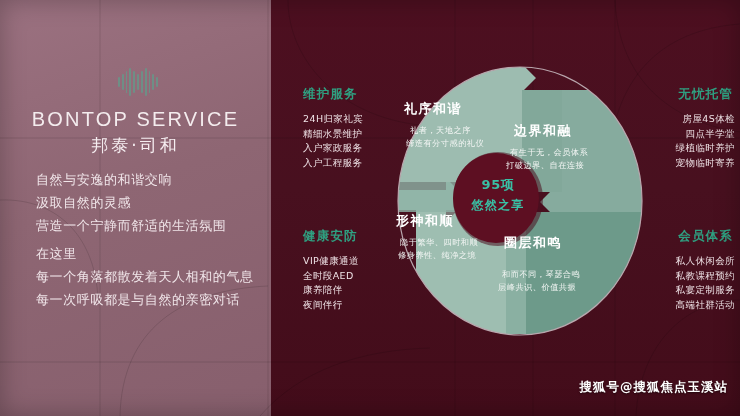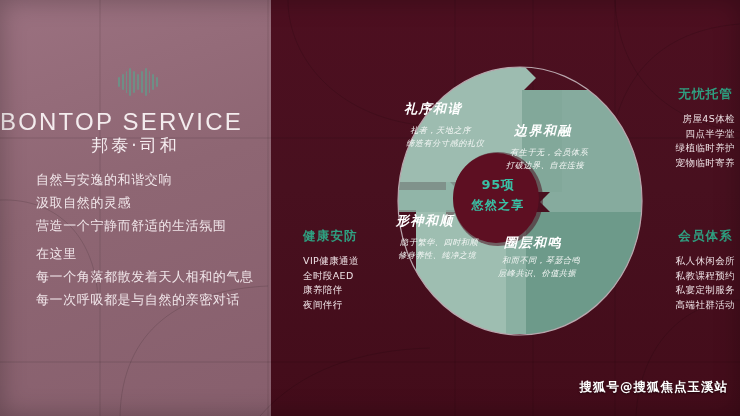--- a/index.html
+++ b/index.html
@@ -35,21 +35,22 @@
   }
   .logo-mark{
     position:absolute;left:118px;top:66px;
     width:40px;height:32px;
     display:flex;align-items:center;justify-content:center;gap:2px;
   }
   .logo-mark i{display:block;width:2px;background:#6e8f86;border-radius:1px;}
 
   .brand-en{
     position:absolute;left:0;top:108px;width:271px;
-    font-size:24px;letter-spacing:2.2px;
+    text-align:center;
+    font-size:20px;letter-spacing:2.2px;
     color:#f4ecee;font-weight:400;
     font-family:"Liberation Sans",sans-serif;
   }
   .brand-cn{
     position:absolute;left:0;top:134px;width:271px;
     text-align:center;
     font-size:17px;letter-spacing:3px;color:#f6eef1;
   }
 
   .slogan{
@@ -84,21 +85,21 @@
   #svc-member{top:228px;}
 
   
   .diagram{
     position:absolute;left:386px;top:62px;
     width:268px;height:278px;
   }
   .diagram svg{display:block;width:268px;height:278px;}
 
   .q-label{
-    position:absolute;color:#ffffff;white-space:nowrap;font-style:italic;
+    position:absolute;color:#ffffff;white-space:nowrap;
   }
   .q-title{font-size:13px;font-weight:700;letter-spacing:1.5px;}
   .q-sub{font-size:8.2px;line-height:12.5px;letter-spacing:.5px;color:#f3f6f4;}
 
   #q-top-left{left:18px;top:38px;text-align:left;}
   #q-top-right{left:128px;top:60px;text-align:left;}
   #q-bottom-left{left:10px;top:150px;text-align:left;}
   #q-bottom-right{left:118px;top:172px;text-align:left;}
 
   .center-core{
@@ -167,20 +168,27 @@
     <div class="slogan">
       <p>自然与安逸的和谐交响</p>
       <p>汲取自然的灵感</p>
       <p class="wide">营造一个宁静而舒适的生活氛围</p>
       <p class="gap">在这里</p>
       <p>每一个角落都散发着天人相和的气息</p>
       <p>每一次呼吸都是与自然的亲密对话</p>
     </div>
   </div>
 
+  <div class="svc left-col" id="svc-maintenance">
+    <div class="svc-title">维护服务</div>
+    <div class="svc-item">24H归家礼宾</div>
+    <div class="svc-item">精细水景维护</div>
+    <div class="svc-item">入户家政服务</div>
+    <div class="svc-item">入户工程服务</div>
+  </div>
 
   <div class="svc left-col" id="svc-health">
     <div class="svc-title">健康安防</div>
     <div class="svc-item">VIP健康通道</div>
     <div class="svc-item">全时段AED</div>
     <div class="svc-item">康养陪伴</div>
     <div class="svc-item">夜间伴行</div>
   </div>
 
   <div class="svc right-col" id="svc-hosting">
@@ -247,21 +255,21 @@
     </div>
 
     <div class="q-label" id="q-bottom-left">
       <div class="q-title">形神和顺</div>
       <div class="q-sub" style="margin-top:6px;margin-left:4px">隐于繁华、四时和顺</div>
       <div class="q-sub" style="margin-left:2px">修身养性、纯净之境</div>
     </div>
 
     <div class="q-label" id="q-bottom-right">
       <div class="q-title">圈层和鸣</div>
-      <div class="q-sub" style="margin-top:2px;margin-left:-2px">和而不同，琴瑟合鸣</div>
+      <div class="q-sub" style="margin-top:16px;margin-left:-2px">和而不同，琴瑟合鸣</div>
       <div class="q-sub" style="margin-left:-6px">层峰共识、价值共振</div>
     </div>
 
     <div class="center-core">
       <div class="core-num">95项</div>
       <div class="core-txt">悠然之享</div>
     </div>
   </div>
 
   <div class="edge-shadow"></div>

